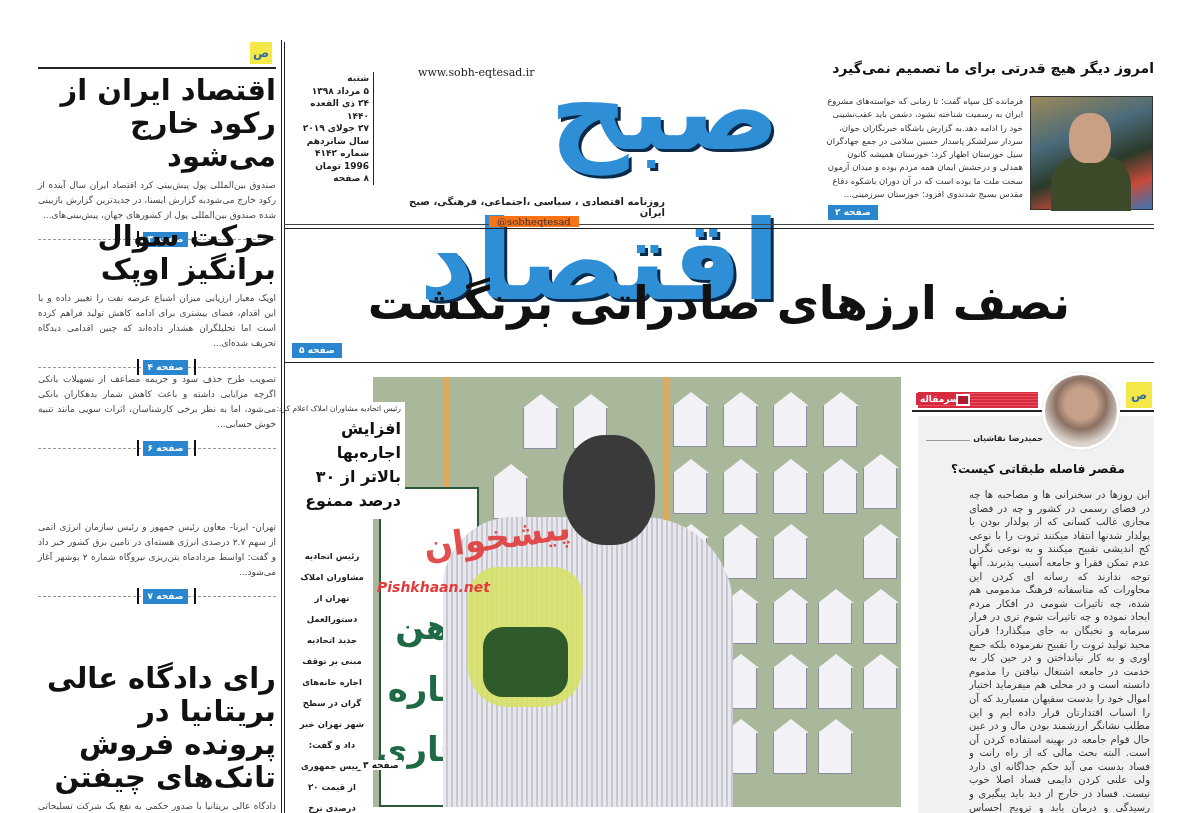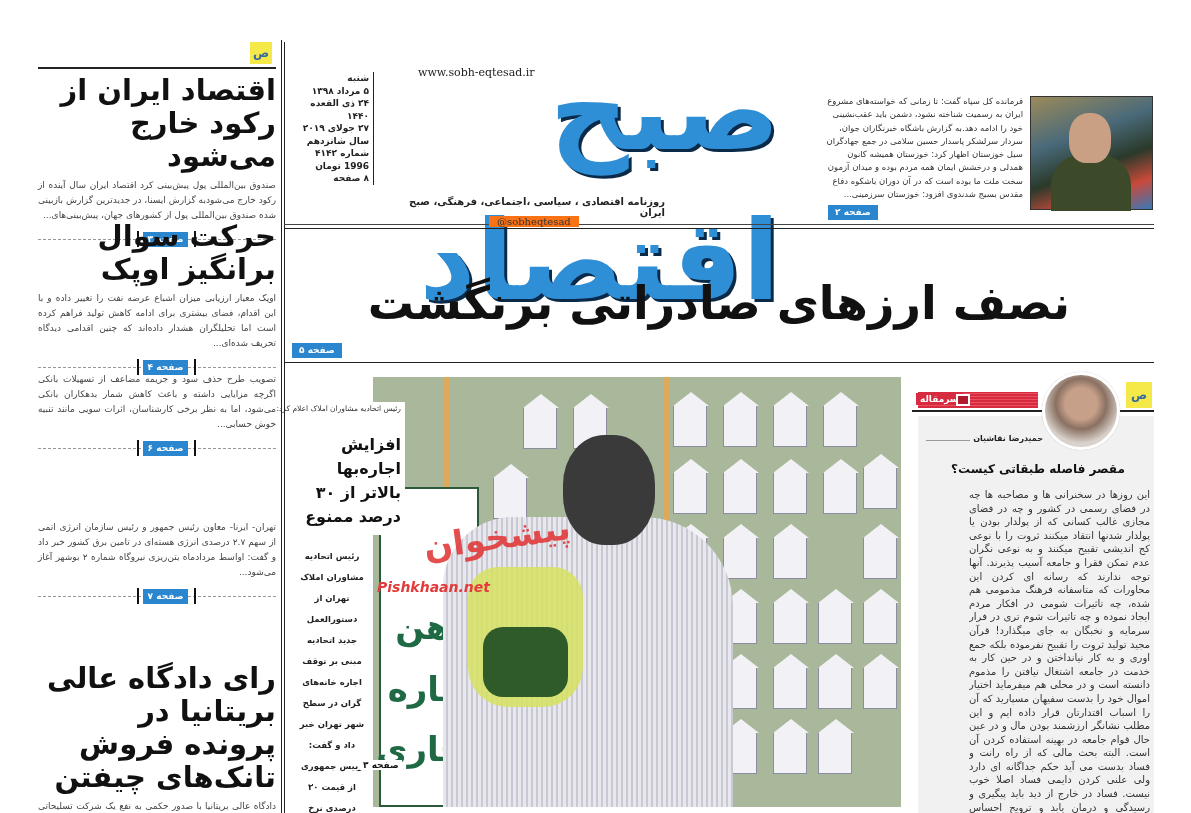--- a/index.html
+++ b/index.html
@@ -172,21 +172,21 @@
     }
     .photo .orange-stripe {
       position: absolute; top: 0; width: 6px; height: 240px; background: #f3a242; opacity: .7;
     }
 
     .rent-overlay {
       position: absolute; left: 295px; top: 402px; width: 110px; text-align: right; background: #fff;
       padding: 2px 4px 6px 4px;
     }
     .rent-kicker { font-size: 7.5px; color: #333; white-space: nowrap; }
-    .rent-headline { font-size: 16px; font-weight: bold; line-height: 24px; color: #111; margin-top: 20px; }
+    .rent-headline { font-size: 16px; font-weight: bold; line-height: 24px; color: #111; margin-top: 4px; }
     .rent-lede {
       position: absolute; left: 298px; top: 546px; width: 68px; text-align: center;
       font-size: 8.5px; font-weight: bold; line-height: 21px; color: #222;
     }
     .rent-page {
       position: absolute; left: 360px; top: 760px; font-size: 9px; font-weight: bold; color: #111;
       background: #fff; padding: 0 3px;
     }
 
     
@@ -306,20 +306,21 @@
     <div class="logo-text">صبح اقتصاد</div>
   </div>
 
   <div class="tagline">روزنامه اقتصادی ، سیاسی ،اجتماعی، فرهنگی، صبح ایران</div>
 
   <div class="handle-row">
     <div class="hline"></div>
     <span class="handle">@sobheqtesad</span>
   </div>
 
+  <div class="tr-headline">امروز دیگر هیچ قدرتی برای ما تصمیم نمی‌گیرد</div>
   <div class="tr-photo">
     <div class="figure-body"></div>
     <div class="figure-head"></div>
   </div>
   <div class="tr-lede">فرمانده کل سپاه گفت: تا زمانی که خواسته‌های مشروع ایران به رسمیت شناخته نشود، دشمن باید عقب‌نشینی خود را ادامه دهد.به گزارش باشگاه خبرنگاران جوان، سردار سرلشکر پاسدار حسین سلامی در جمع جهادگران سیل خوزستان اظهار کرد: خوزستان همیشه کانون همدلی و درخشش ایمان همه مردم بوده و میدان آزمون سخت ملت ما بوده است که در آن دوران باشکوه دفاع مقدس بسیج شدندوی افزود: خوزستان سرزمینی...</div>
   <div class="tr-badge">
     <span class="page-badge">صفحه ۲</span>
   </div>
 
   <div class="main-frame-top"></div>

